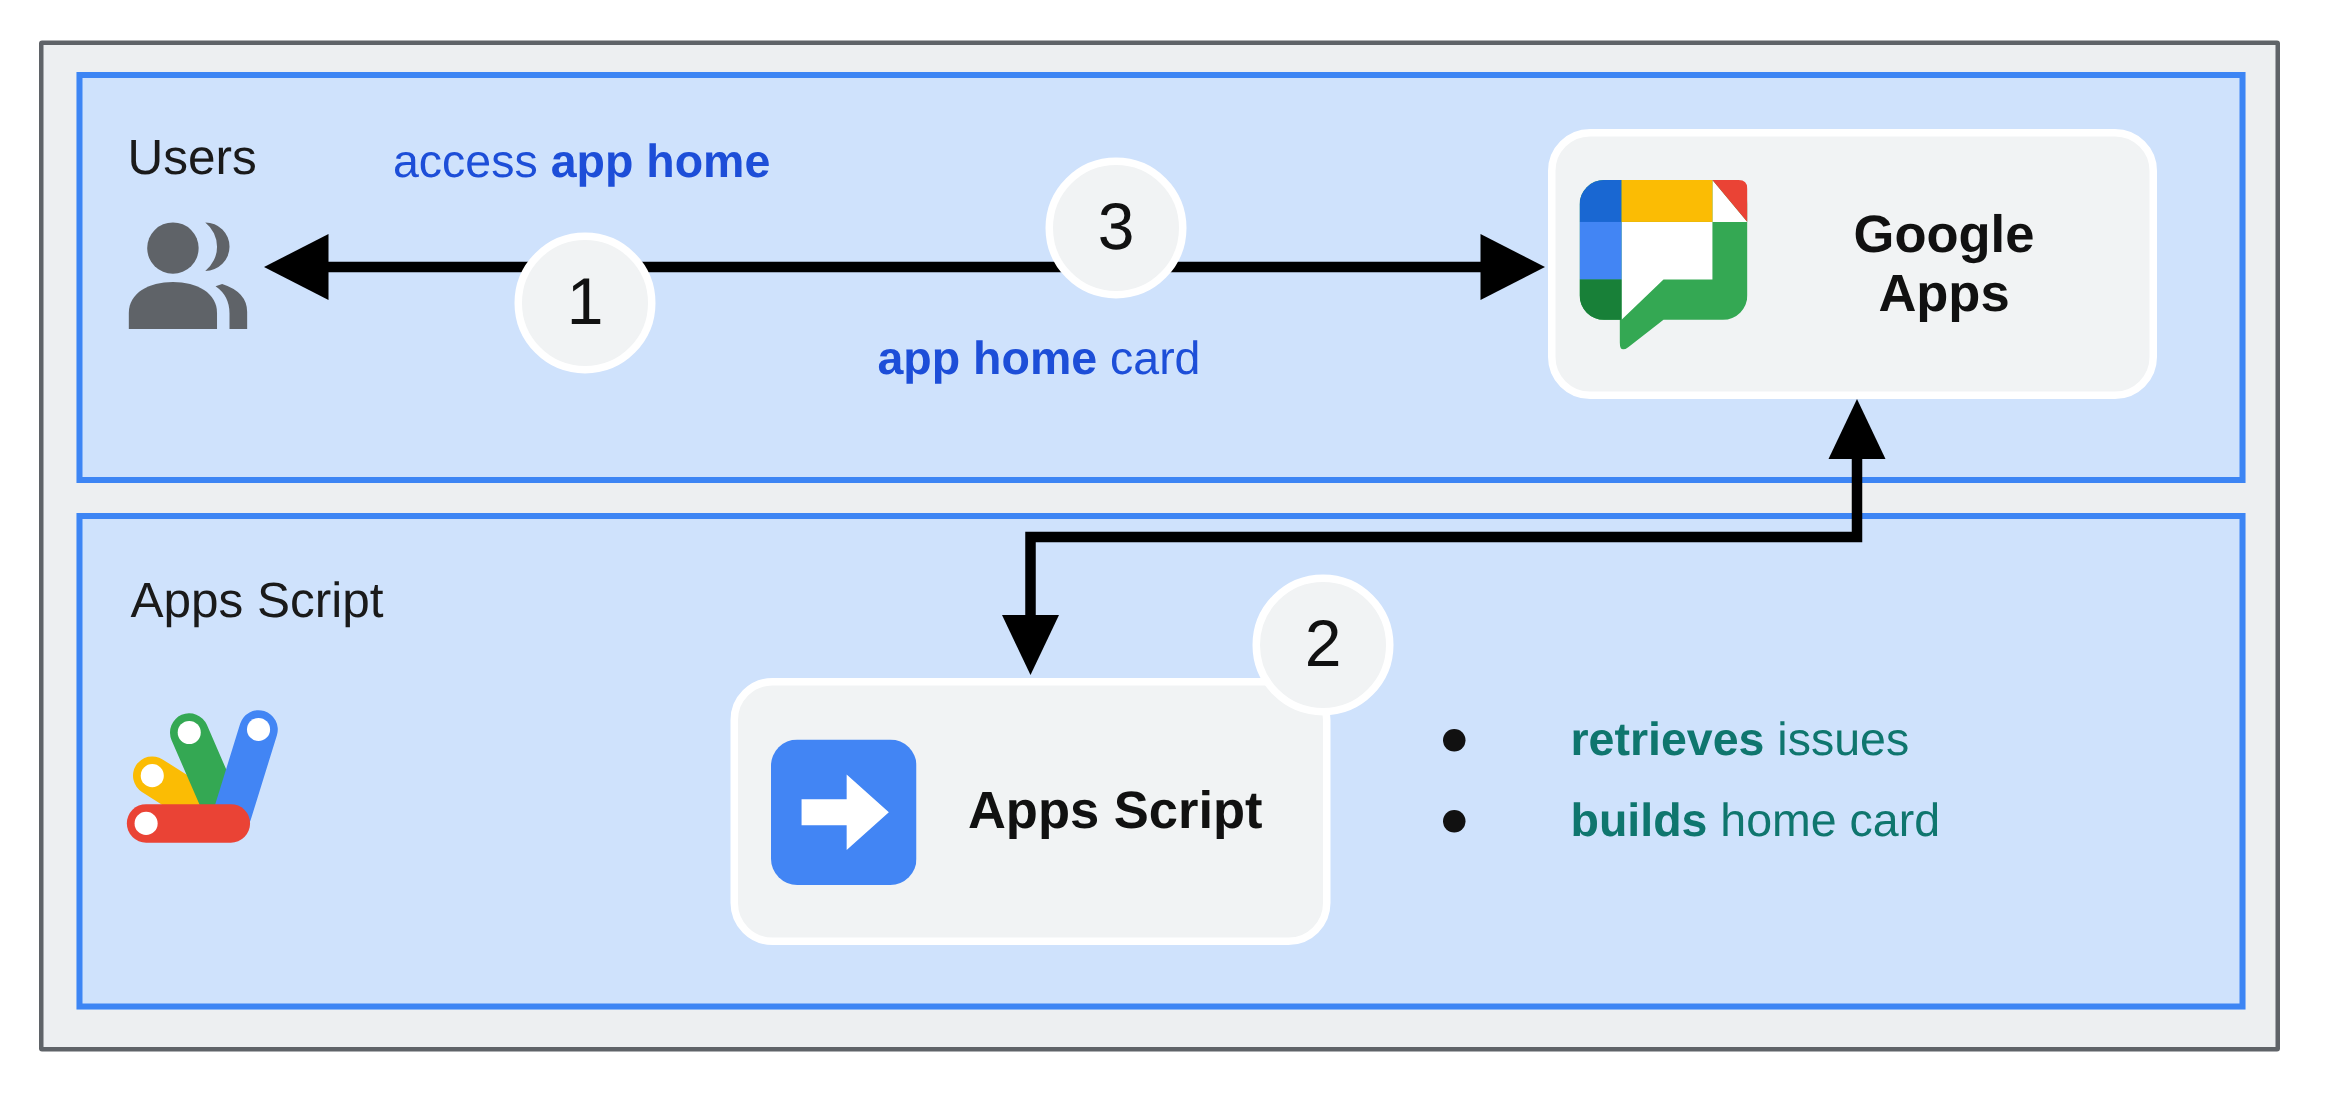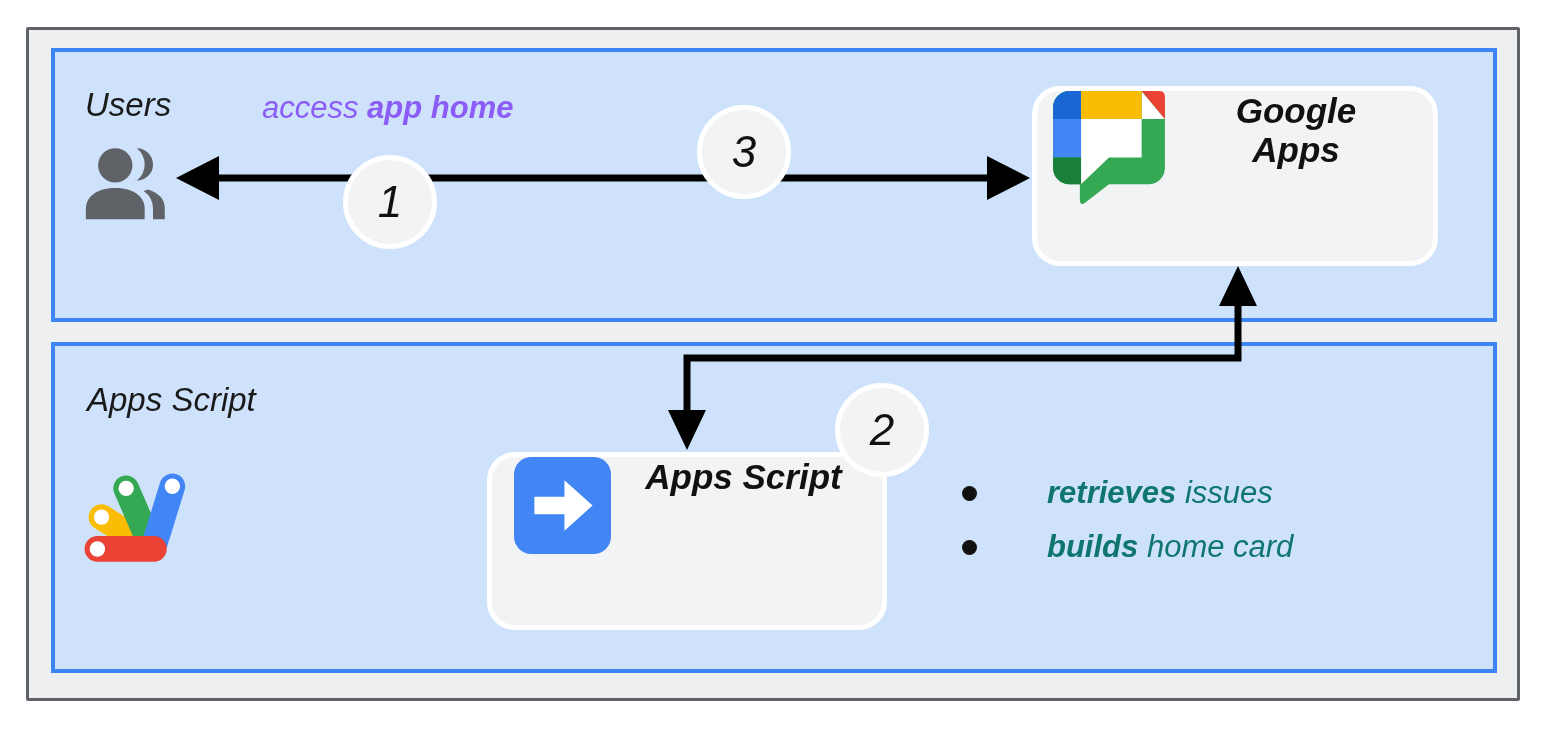--- a/index.html
+++ b/index.html
@@ -1,17 +1,17 @@
 <!DOCTYPE html>
 <html><head>
 <meta charset="utf-8">
 <style>
   html,body{margin:0;padding:0;background:#ffffff;}
   body{font-family:"Liberation Sans","DejaVu Sans",sans-serif;color:#111;}
-  .stage{position:relative;width:1554px;height:734px;background:#ffffff;overflow:hidden;font-style:italic;}
+  .stage{position:relative;width:1554px;height:734px;background:#ffffff;overflow:hidden;}
 
   .outer-frame{
     position:absolute;left:26px;top:27px;width:1494px;height:674px;
     background:#edeff1;border:3px solid #5f6368;border-radius:2px;
     box-sizing:border-box;z-index:1;
   }
   .zone{
     position:absolute;background:#cfe2fc;border:4px solid #3d85f4;
     box-sizing:border-box;z-index:2;
   }
@@ -23,31 +23,31 @@
     z-index:4;white-space:nowrap;
   }
   .users-label{left:85px;top:86px;}
   .apps-script-label{left:87px;top:381px;}
 
   .icon-abs{position:absolute;z-index:4;}
 
   .node{
     position:absolute;background:#f1f3f4;border:5px solid #ffffff;
     border-radius:28px;box-sizing:border-box;z-index:3;
-    display:flex;
+    display:flex;align-items:center;
   }
   .node-chat{left:1032px;top:86px;width:406px;height:180px;padding-left:16px;}
   .node-project{left:487px;top:452px;width:400px;height:178px;padding-left:22px;}
   .node-text{
     flex:1;text-align:center;font-size:35px;font-weight:700;line-height:1.12;
     color:#111;padding-right:6px;
   }
 
   .edge-label{
-    position:absolute;font-size:31px;font-weight:400;color:#8b5cf6;
+    position:absolute;font-size:31px;font-weight:400;color:#1d4ed8;
     z-index:4;white-space:nowrap;
   }
   .edge-label b{font-weight:700;}
   .label-access{left:262px;top:90px;}
   .label-card{left:585px;top:221px;}
 
   .arrow-layer{position:absolute;left:0;top:0;z-index:5;pointer-events:none;}
 
   .step-circle{
     position:absolute;width:94px;height:94px;border-radius:50%;
@@ -128,20 +128,23 @@
       <path d="M21,41 H52 V24 L81,50 L52,76 V59 H21 Z" fill="#ffffff"></path>
     </svg>
     <div class="node-text">
       <div>Apps Script</div>
     </div>
   </div>
 
   <div class="edge-label label-access">
     <span>access </span><b>app home</b><span></span>
   </div>
+  <div class="edge-label label-card">
+    <span></span><b>app home</b><span> card</span>
+  </div>
 
   <div class="bullet-list">
     <div class="bullet-row">
       <div class="bullet-dot"></div>
       <div class="bullet-text"><b>retrieves</b><span> issues</span></div>
     </div>
     <div class="bullet-row">
       <div class="bullet-dot"></div>
       <div class="bullet-text"><b>builds</b><span> home card</span></div>
     </div>

